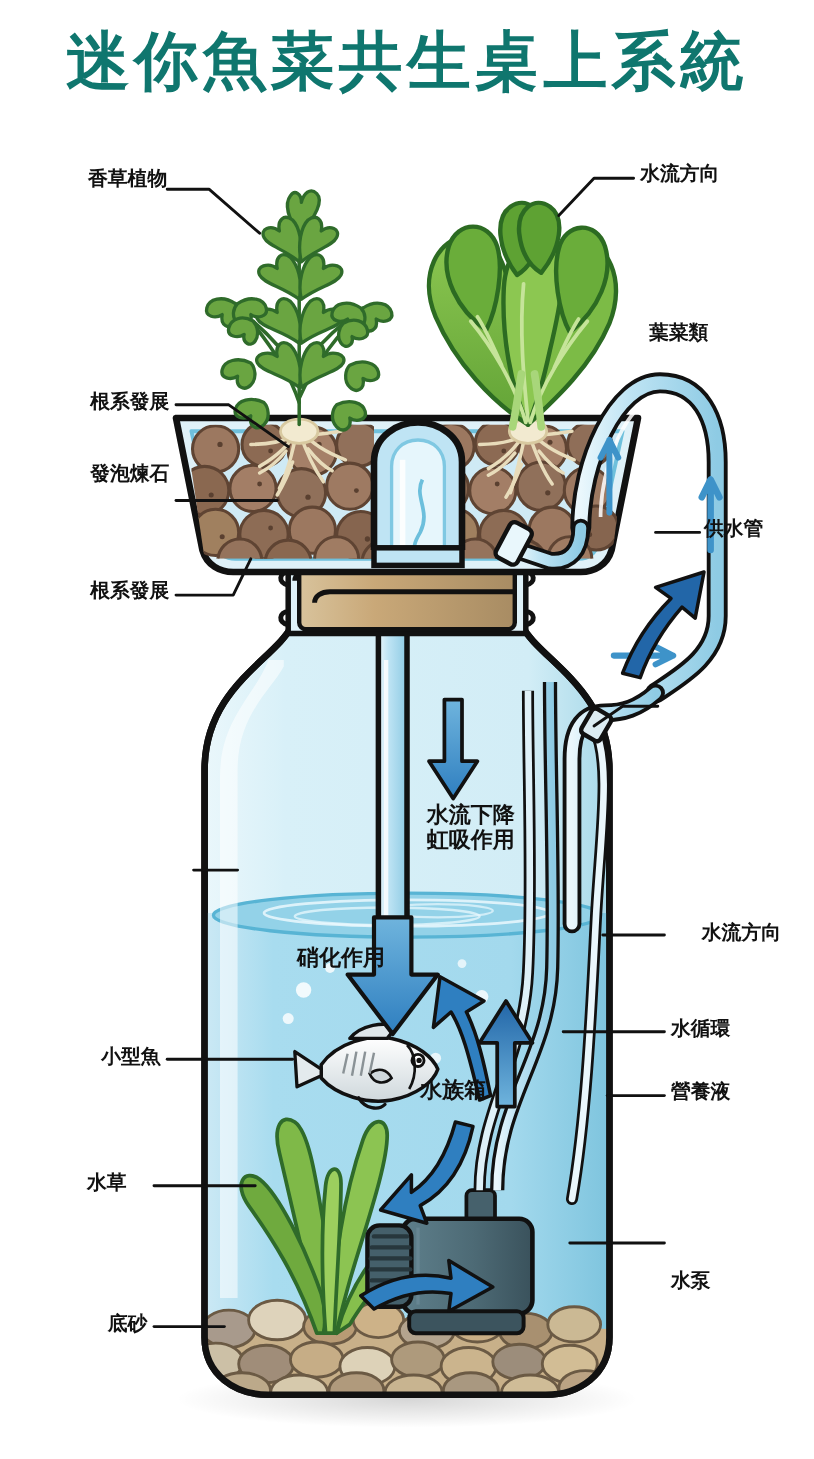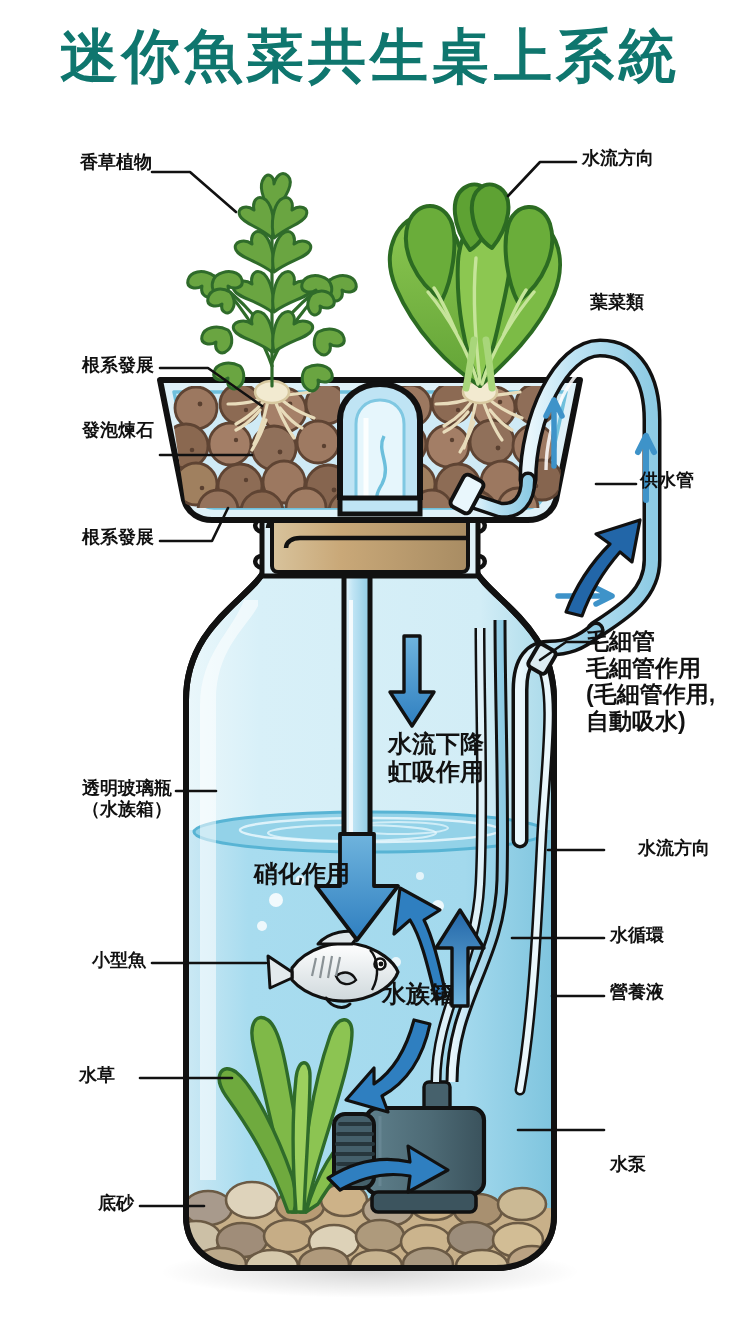--- a/index.html
+++ b/index.html
@@ -19,21 +19,21 @@
   }
 
   .lbl{
     position:absolute;font-weight:bold;color:#111;
     font-size:18px;line-height:1.16;white-space:pre-line;
   }
   .lbl.r{text-align:left;}
   .lbl.l{text-align:right;}
   .lbl.c{text-align:center;}
   .lbl.small{font-size:23px;}
-  .lbl.inner{font-size:24px;}
+  .lbl.inner{font-size:20px;}
 </style>
 </head>
 <body>
 
 <div id="stage">
 
   <div class="title">迷你魚菜共生桌上系統</div>
 
   <svg id="scene" viewBox="0 0 740 1326">
     <defs>
@@ -444,33 +444,27 @@
       <polyline points="604,938 512,938"></polyline>
       <polyline points="604,996 552,996"></polyline>
       <polyline points="604,1130 518,1130"></polyline>
     </g>
   </svg>
 
   <div class="lbl l" style="left:28px;top:152px;width:124px;">香草植物</div>
   <div class="lbl l" style="left:24px;top:355px;width:130px;">根系發展</div>
   <div class="lbl l" style="left:24px;top:420px;width:130px;">發泡煉石</div>
   <div class="lbl l" style="left:24px;top:527px;width:130px;">根系發展</div>
-  <div class="lbl l" style="left:12px;top:778px;width:160px;">透明玻璃瓶
-（水族箱）</div>
   <div class="lbl l" style="left:48px;top:950px;width:98px;">小型魚</div>
   <div class="lbl l" style="left:60px;top:1065px;width:74px;text-align:center;">水草</div>
   <div class="lbl l" style="left:60px;top:1193px;width:74px;">底砂</div>
 
   <div class="lbl r" style="left:582px;top:148px;">水流方向</div>
   <div class="lbl r" style="left:590px;top:292px;">葉菜類</div>
   <div class="lbl r" style="left:640px;top:470px;">供水管</div>
-  <div class="lbl r small" style="left:586px;top:628px;width:154px;">毛細管
-毛細管作用
-(毛細管作用,
-自動吸水)</div>
   <div class="lbl r" style="left:610px;top:838px;margin-left:28px;">水流方向</div>
   <div class="lbl r" style="left:610px;top:925px;">水循環</div>
   <div class="lbl r" style="left:610px;top:982px;">營養液</div>
   <div class="lbl r" style="left:610px;top:1118px;margin-top:36px;">水泵</div>
 
   <div class="lbl c inner" style="left:388px;top:730px;width:124px;text-align:left;">水流下降
 虹吸作用</div>
   <div class="lbl c inner" style="left:226px;top:860px;width:124px;text-align:right;">硝化作用</div>
   <div class="lbl c inner" style="left:382px;top:980px;width:104px;text-align:left;">水族箱</div>
 

